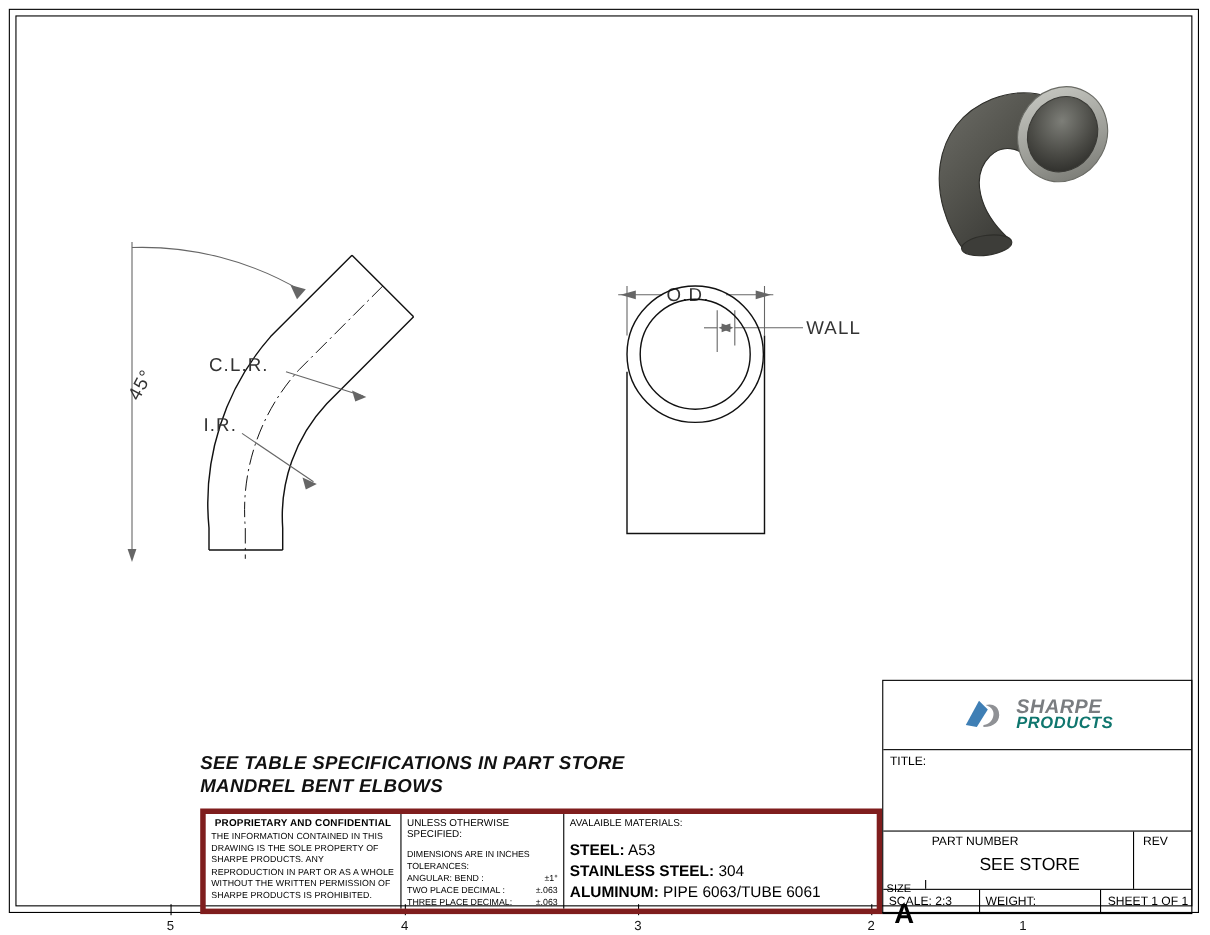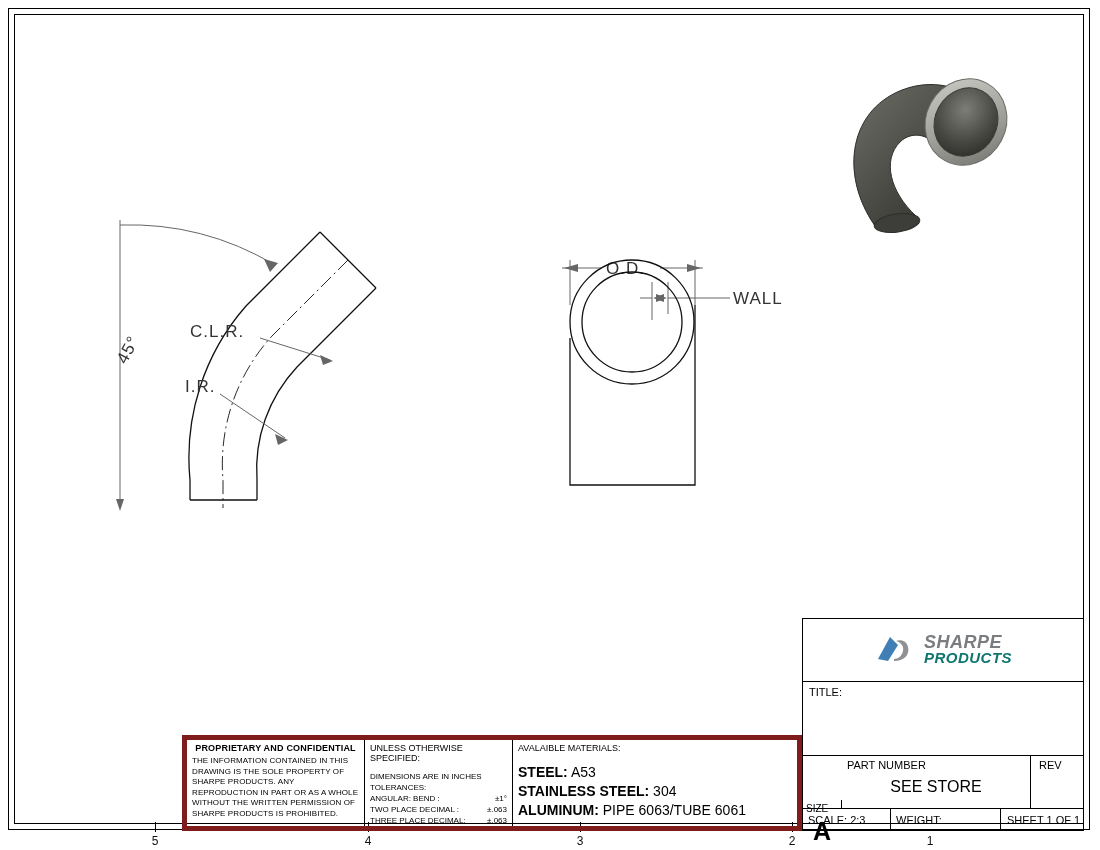--- a/index.html
+++ b/index.html
@@ -399,20 +399,22 @@
              Z" fill="url(#bodyGrad)" stroke="#2e2e2a" stroke-width="1"></path>
 
     <ellipse cx="146" cy="62" rx="40" ry="44" transform="rotate(28 146 62)" fill="url(#rimGrad)" stroke="#6a6b65" stroke-width="1"></ellipse>
 
     <ellipse cx="146" cy="62" rx="31" ry="35" transform="rotate(28 146 62)" fill="url(#boreGrad)" stroke="#3a3a36" stroke-width="1"></ellipse>
 
     <ellipse cx="77" cy="163" rx="23" ry="9" transform="rotate(-8 77 163)" fill="#3d3d39" stroke="#2e2e2a" stroke-width="1"></ellipse>
   </svg>
 
   <div id="notes">
+    <div>SEE TABLE SPECIFICATIONS IN PART STORE</div>
+    <div>MANDREL BENT ELBOWS</div>
   </div>
 
   <div id="spec-block">
     <div class="col c1">
       <div class="prop-title">PROPRIETARY AND CONFIDENTIAL</div>
       <div class="prop-body">THE INFORMATION CONTAINED IN THIS DRAWING IS THE SOLE PROPERTY OF SHARPE PRODUCTS.  ANY REPRODUCTION IN PART OR AS A WHOLE WITHOUT THE WRITTEN PERMISSION OF SHARPE PRODUCTS IS PROHIBITED.</div>
     </div>
     <div class="col c2">
       <div class="unless-title">UNLESS OTHERWISE SPECIFIED:</div>
       <div class="tol-line">

